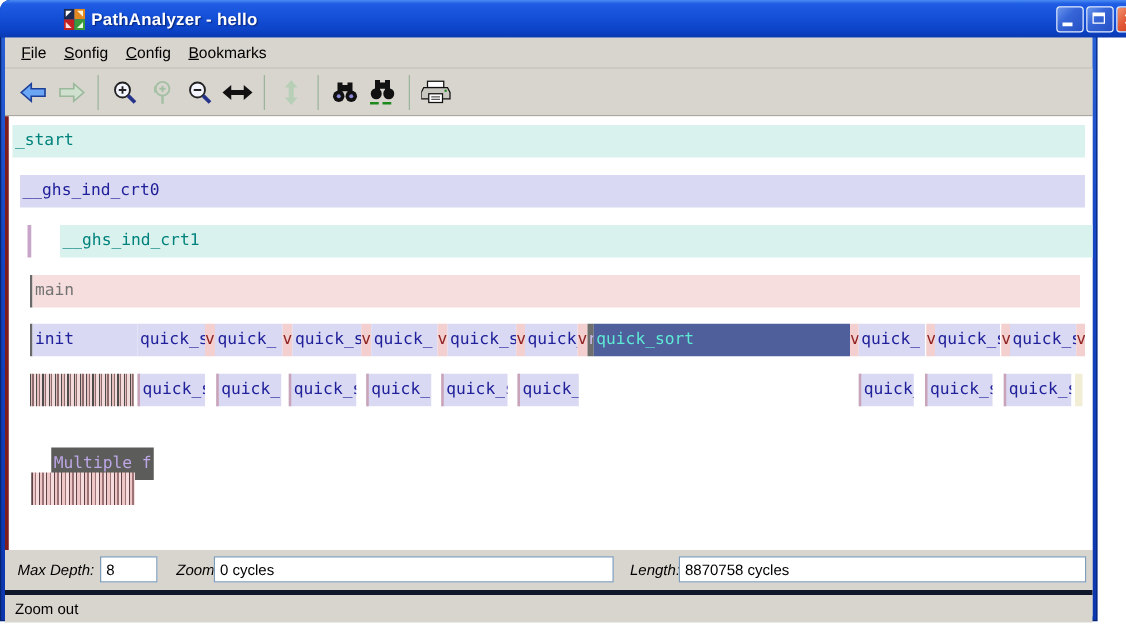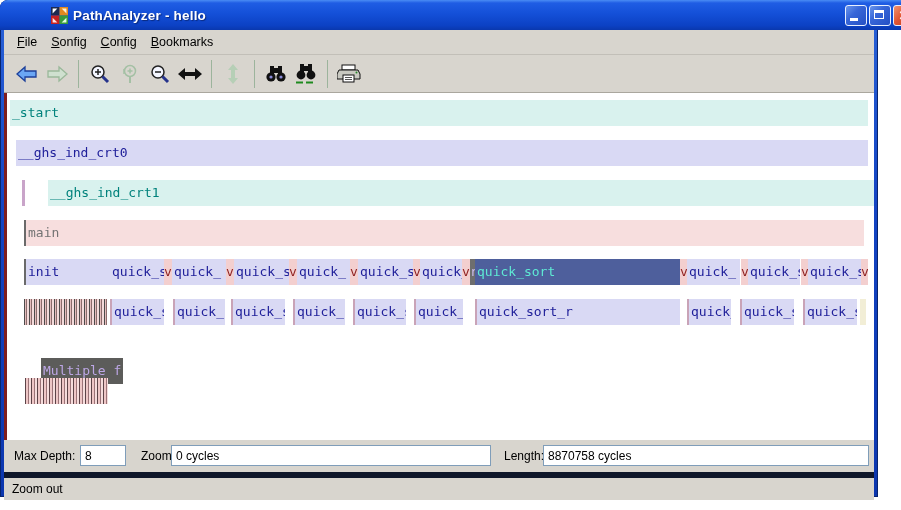--- a/index.html
+++ b/index.html
@@ -49,24 +49,24 @@
   .sliver-v{background:#f3cfcf;color:#8e1f1f;padding-left:0;}
   .sliver-r{background:#6e6e6e;color:#cbbcec;padding-left:0;}
   .sliver-purple{background:#c9a4c9;}
   .sliver-dark{background:#6a6a6a;}
   .sliver-pale{background:#f2eed6;}
   .barcode1{background:repeating-linear-gradient(90deg,#4c4c4c 0 1px,#e3bcbc 1px 2px,#8c6c6c 2px 3px,#f3dada 3px 5px);}
   .barcode2{background:repeating-linear-gradient(90deg,#5c4448 0 1px,#eec6c6 1px 3px,#9c7478 3px 4px,#f6dcdc 4px 6px);}
 
   
   .controls{position:relative;height:32px;background:#d8d5ce;}
-  .ctl-label{position:absolute;top:9px;font-size:12px;color:#000;}
+  .ctl-label{position:absolute;top:9px;font-size:12px;color:#000;font-style:italic;}
   .ctl-input{position:absolute;top:5px;height:21px;box-sizing:border-box;border:1px solid #7f9db9;background:#fff;
     font-family:"Liberation Sans",sans-serif;font-size:12px;padding:0 4px;color:#000;}
-  .statusbar{height:22px;border-top:6px solid #0f172a;background:#d8d5ce;display:flex;align-items:center;
+  .statusbar{height:22px;border-top:4px solid #0f172a;background:#d8d5ce;display:flex;align-items:center;
     padding-left:8px;font-size:12px;color:#000;}
 </style>
 </head>
 <body>
 
 <div class="window">
 
   <div class="titlebar">
     <svg class="app-icon" viewBox="0 0 16 16">
       <rect x="0" y="0" width="8" height="8" fill="#1c2a52"></rect>
@@ -225,21 +225,20 @@
           <div class="bar sliver-v" style="left: 854px; width: 7px;">v</div>
         </div>
         <div class="flame-row" style="top: 206px;">
           <div class="bar barcode1" style="left: 17px; width: 83px;"></div>
           <div class="bar lav edge" style="left: 103px; width: 54px;">quick_s</div>
           <div class="bar lav edge" style="left: 166px; width: 52px;">quick_</div>
           <div class="bar lav edge" style="left: 224px; width: 54px;">quick_s</div>
           <div class="bar lav edge" style="left: 286px; width: 52px;">quick_</div>
           <div class="bar lav edge" style="left: 346px; width: 53px;">quick_s</div>
           <div class="bar lav edge" style="left: 407px; width: 49px;">quick_</div>
-          <div class="bar lav edge" style="left: 468px; width: 205px;">quick_sort_r</div>
           <div class="bar lav edge" style="left: 680px; width: 44px;">quick_</div>
           <div class="bar lav edge" style="left: 733px; width: 54px;">quick_s</div>
           <div class="bar lav edge" style="left: 796px; width: 54px;">quick_s</div>
           <div class="bar sliver-pale" style="left: 853px; width: 6px;"></div>
         </div>
         <div class="flame-row" style="top: 245px;">
           <div class="bar graybar" style="left: 34px; width: 82px; margin-top: 20px;">Multiple f</div>
         </div>
         <div class="flame-row" style="top: 285px;">
           <div class="bar barcode2" style="left: 18px; width: 83px;"></div>

